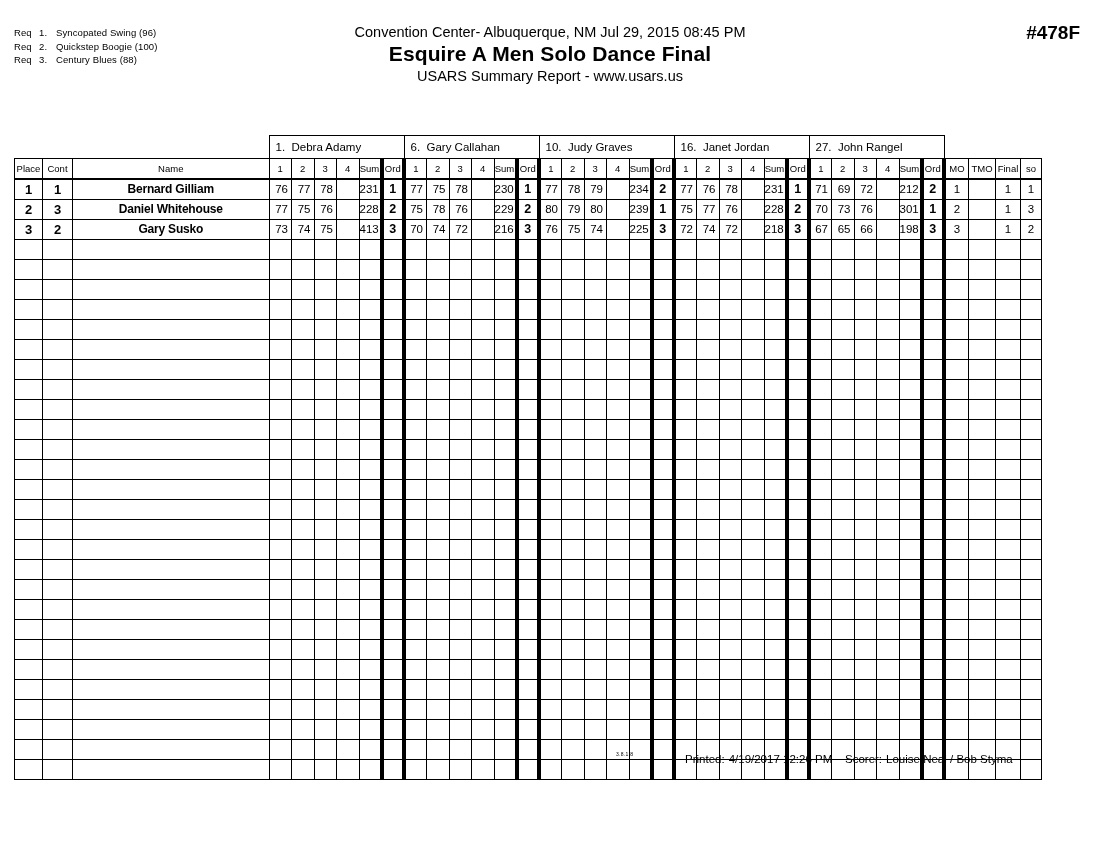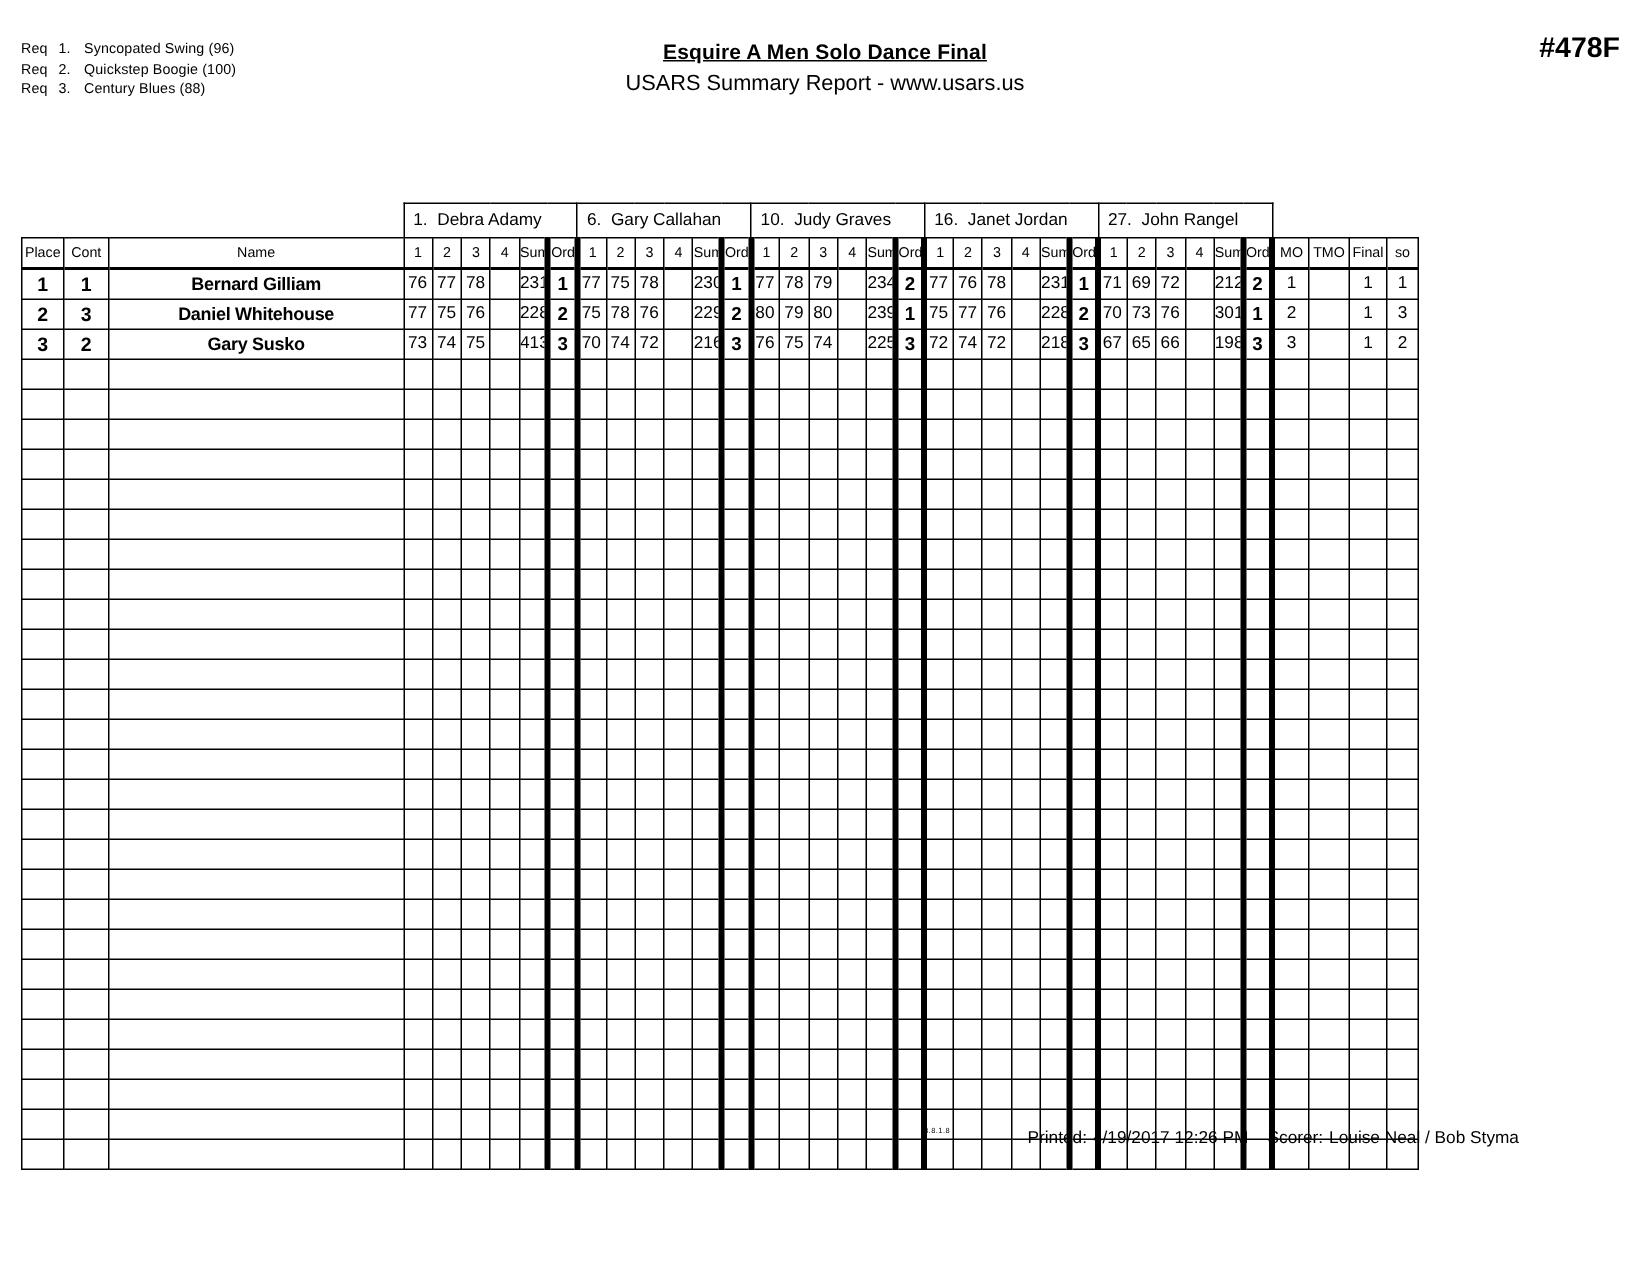--- a/index.html
+++ b/index.html
@@ -16,35 +16,35 @@
   }
   #req-block .req-row{white-space:nowrap;}
   #req-block .req-lbl{display:inline-block;width:25px;}
   #req-block .req-num{display:inline-block;width:17px;}
 
   #title-block{
     position:absolute;left:270px;top:22px;width:560px;text-align:center;
   }
   #title-main{font-size:18px;font-weight:bold;line-height:22px;letter-spacing:-0.1px;}
   #title-venue{font-size:14.5px;font-weight:normal;line-height:20px;}
-  #title-event{font-size:14px;font-weight:bold;line-height:24px;letter-spacing:0.1px;text-decoration:underline;}
+  #title-event{font-size:21px;font-weight:bold;line-height:24px;letter-spacing:0.1px;}
   #title-report{font-size:14.5px;line-height:21px;}
 
   #entry-code{
     position:absolute;left:880px;top:22px;width:200px;text-align:right;
     font-size:19px;font-weight:bold;
   }
 
   
   #sheet{
     position:absolute;left:14px;top:135px;
     width:1028px;height:613px;
   }
   table.grid{
-    border-collapse:collapse;table-layout:fixed;width:932px;
+    border-collapse:collapse;table-layout:fixed;width:1028px;
     font-size:11px;
     border-radius:12px;
   }
   table.grid td,table.grid th{
     border:1px solid #000;padding:0;margin:0;
     height:19px;line-height:19px;
     font-weight:normal;text-align:center;vertical-align:middle;
     overflow:hidden;white-space:nowrap;
   }
   
@@ -104,20 +104,21 @@
   </div>
   <div class="req-row">
     <span class="req-lbl">Req</span><span class="req-num">2.</span><span>Quickstep Boogie (100)</span>
   </div>
   <div class="req-row">
     <span class="req-lbl">Req</span><span class="req-num">3.</span><span>Century Blues (88)</span>
   </div>
 </div>
 
 <div id="title-block">
+  <div id="title-venue">Convention Center- Albuquerque, NM  Jul 29, 2015  08:45 PM</div>
   <div id="title-event">Esquire A Men Solo Dance Final</div>
   <div id="title-report">USARS Summary Report - www.usars.us</div>
 </div>
 
 <div id="entry-code">#478F</div>
 
 <div id="sheet">
   <table class="grid">
     <tbody id="grid-body">
         <tr class="judge-banner">

